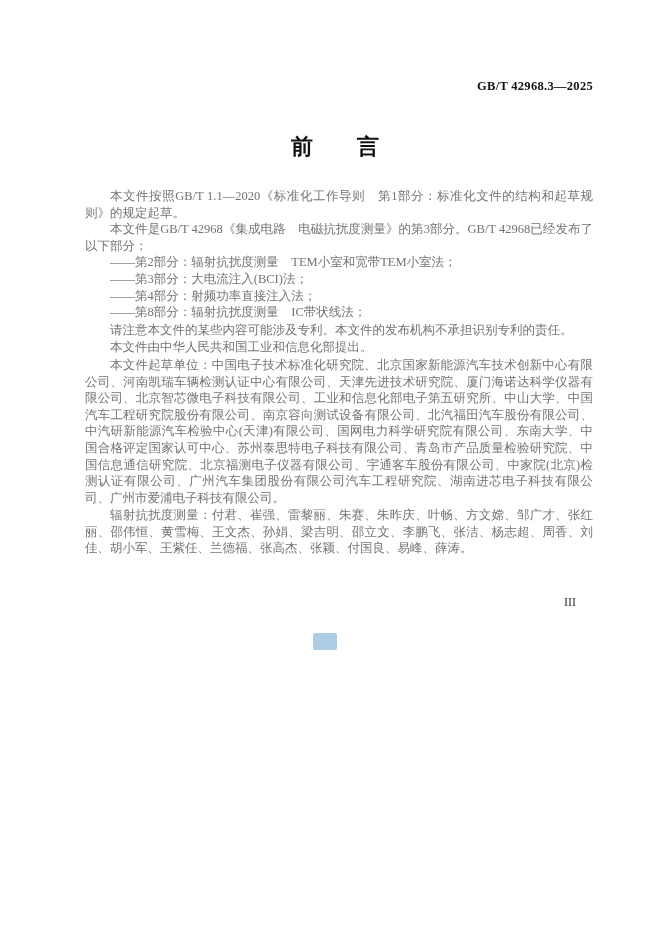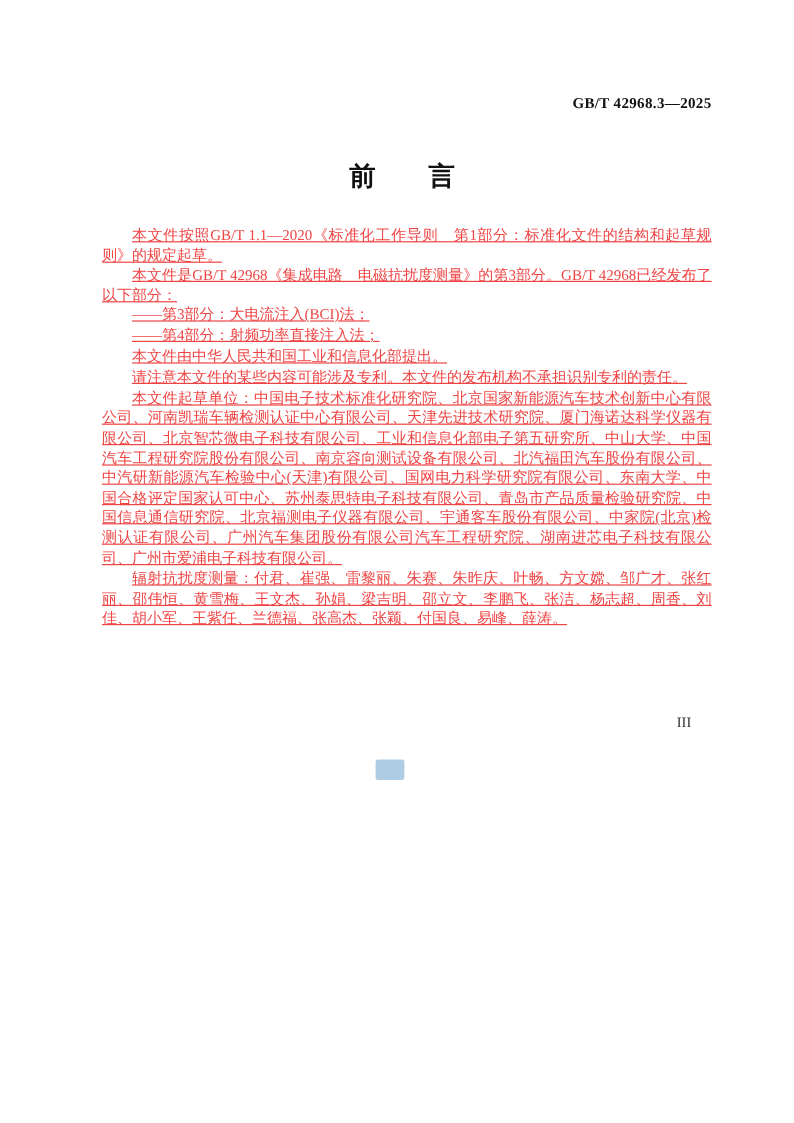--- a/index.html
+++ b/index.html
@@ -37,22 +37,21 @@
     color: #111;
   }
   .body-text {
     position: absolute;
     top: 188px;
     left: 85px;
     width: 508px;
     font-size: 12.5px;
     line-height: 16.6px;
     text-align: justify;
-    color: #ef4444;
-    text-decoration: underline;
+    color: #737373;
   }
   .para {
     margin: 0;
     text-indent: 2em;
   }
   .para.gap {
     margin-top: 1px;
   }
   .watermark {
     position: absolute;
@@ -87,24 +86,26 @@
 
   <div class="header">
     <span>GB/T 42968.3—2025</span>
   </div>
 
   <h1 class="doc-title">前　　言</h1>
 
   <div class="body-text">
     <p class="para">本文件按照GB/T 1.1—2020《标准化工作导则　第1部分：标准化文件的结构和起草规则》的规定起草。</p>
     <p class="para">本文件是GB/T 42968《集成电路　电磁抗扰度测量》的第3部分。GB/T 42968已经发布了以下部分：</p>
+    <p class="para">——第2部分：辐射抗扰度测量　TEM小室和宽带TEM小室法；</p>
     <p class="para">——第3部分：大电流注入(BCI)法；</p>
     <p class="para">——第4部分：射频功率直接注入法；</p>
+    <p class="para">——第8部分：辐射抗扰度测量　IC带状线法；</p>
+    <p class="para gap">请注意本文件的某些内容可能涉及专利。本文件的发布机构不承担识别专利的责任。</p>
     <p class="para gap">本文件由中华人民共和国工业和信息化部提出。</p>
-    <p class="para gap">请注意本文件的某些内容可能涉及专利。本文件的发布机构不承担识别专利的责任。</p>
     <p class="para gap">本文件起草单位：中国电子技术标准化研究院、北京国家新能源汽车技术创新中心有限公司、河南凯瑞车辆检测认证中心有限公司、天津先进技术研究院、厦门海诺达科学仪器有限公司、北京智芯微电子科技有限公司、工业和信息化部电子第五研究所、中山大学、中国汽车工程研究院股份有限公司、南京容向测试设备有限公司、北汽福田汽车股份有限公司、中汽研新能源汽车检验中心(天津)有限公司、国网电力科学研究院有限公司、东南大学、中国合格评定国家认可中心、苏州泰思特电子科技有限公司、青岛市产品质量检验研究院、中国信息通信研究院、北京福测电子仪器有限公司、宇通客车股份有限公司、中家院(北京)检测认证有限公司、广州汽车集团股份有限公司汽车工程研究院、湖南进芯电子科技有限公司、广州市爱浦电子科技有限公司。</p>
     <p class="para gap">辐射抗扰度测量：付君、崔强、雷黎丽、朱赛、朱昨庆、叶畅、方文嫦、邹广才、张红丽、邵伟恒、黄雪梅、王文杰、孙娟、梁吉明、邵立文、李鹏飞、张洁、杨志超、周香、刘佳、胡小军、王紫任、兰德福、张高杰、张颖、付国良、易峰、薛涛。</p>
   </div>
 
   <div class="watermark"></div>
 
   <div class="footer-page-num">III</div>
 
 </div>
 

